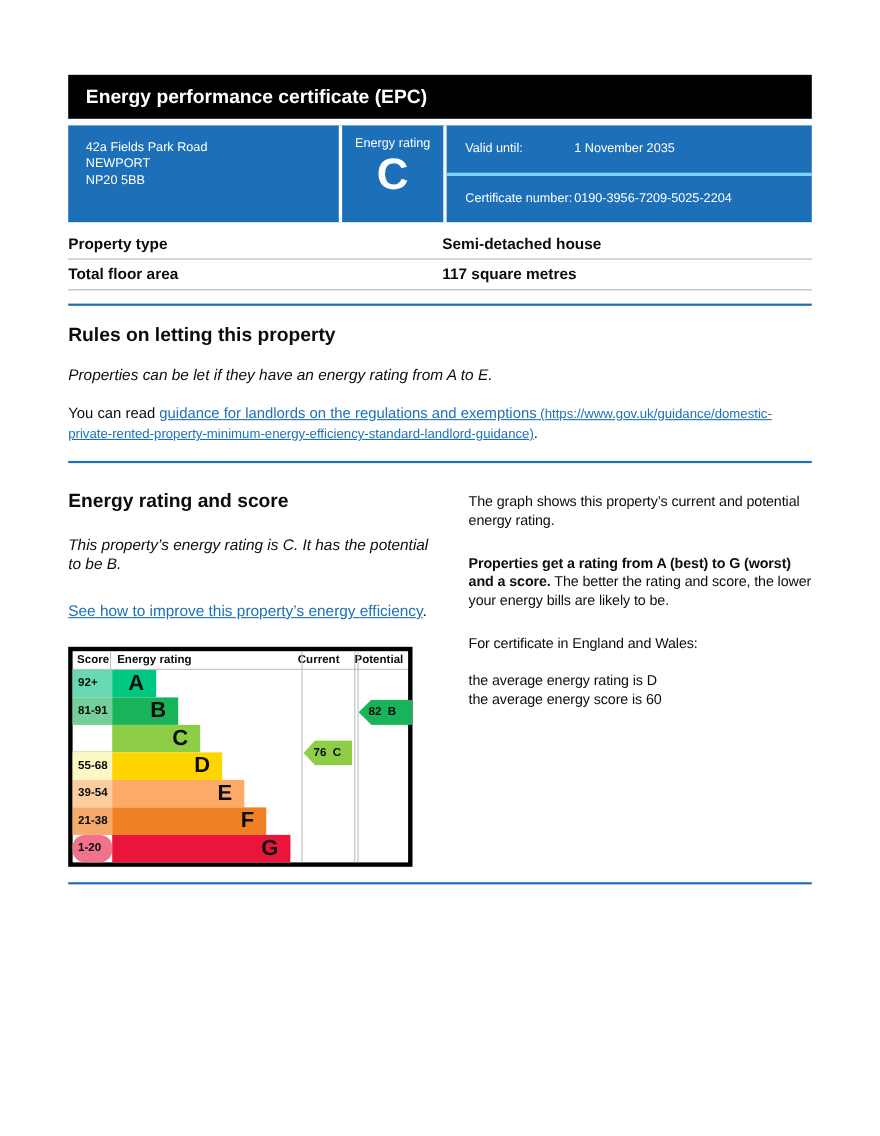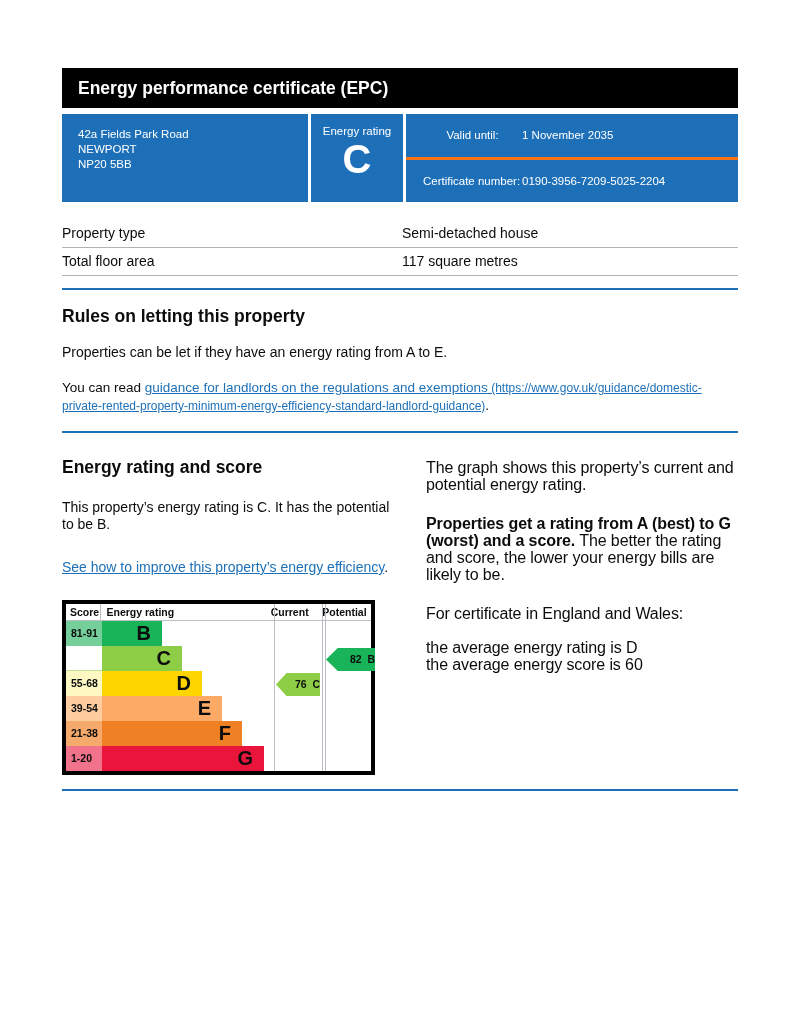--- a/index.html
+++ b/index.html
@@ -30,50 +30,50 @@
     font-size: 11.5px; line-height: 15px;
   }
   .summary-rating {
     width: 98px; text-align: center;
     border-left: 3px solid #fff; border-right: 3px solid #fff;
   }
   .summary-rating-label { font-size: 11.5px; margin-top: 11px; }
   .summary-rating-letter { font-size: 40px; font-weight: bold; line-height: 44px; }
   .summary-meta { flex: 1; display: flex; flex-direction: column; }
   .summary-meta-row { flex: 1; display: flex; align-items: center; font-size: 11.5px; }
-  .summary-meta-row.first { border-bottom: 3px solid #f97316; text-align: center; }
+  .summary-meta-row.first { border-bottom: 3px solid #7dd3fc; }
   .meta-label { width: 116px; padding-left: 17px; }
   .meta-value { font-weight: normal; }
 
   
-  .prop-table { margin-top: 18px; }
+  .prop-table { margin-top: 6px; font-weight: bold; }
   .prop-row {
     display: flex; font-size: 14px;
     padding: 5px 0 6px 0; border-bottom: 1px solid #b1b4b6;
   }
   .prop-label { width: 340px; }
 
   hr.section-rule {
     border: none; height: 2px; background: #1d70b8;
     margin: 12px 0 0 0;
   }
 
   h2.section-heading { font-size: 17.5px; font-weight: bold; margin-top: 16px; line-height: 20px; }
 
-  p.body-text { font-size: 14px; line-height: 17px; margin-top: 18px; }
+  p.body-text { font-size: 14px; line-height: 17px; margin-top: 18px; font-style: italic; }
   .link { color: #1d70b8; text-decoration: underline; cursor: pointer; }
   .link-para { font-size: 13.5px; line-height: 17px; margin-top: 18px; }
   .link-url { font-size: 12px; }
 
   
   .cols { display: flex; margin-top: 8px; }
   .col-left { width: 332px; margin-right: 32px; }
   .col-left p.body-text { margin-top: 22px; }
   .col-left .improve-link-para { font-size: 14px; line-height: 17px; margin-top: 26px; }
-  .col-right { width: 312px; font-size: 16px; line-height: 17px; letter-spacing: -0.1px; }
+  .col-right { width: 312px; font-size: 13px; line-height: 17px; letter-spacing: -0.1px; }
   .col-right p { margin-top: 22px; }
   .col-right p.rp1 { margin-top: 18px; }
   .col-right p.rp3 { margin-top: 22px; }
   .col-right .averages { margin-top: 17px; }
   .bold-lead { font-weight: bold; }
 
   
   .epc-chart {
     position: relative; margin-top: 24px;
     width: 313px; border: 4px solid #000000;
@@ -91,21 +91,21 @@
   .band-row { display: flex; height: 25px; }
   .band-score { width: 36px; line-height: 25px; padding-left: 5px; font-weight: bold; }
   .band-bar { height: 25px; position: relative; }
   .band-letter {
     position: absolute; right: 11px; top: 0;
     line-height: 25px; font-size: 20px; font-weight: bold;
   }
   .epc-arrow {
     position: absolute; height: 23px; line-height: 23px;
     font-weight: bold; font-size: 10.5px; white-space: pre;
-    text-align: right; padding-left: 9px; color: #0b0c0c;
+    text-align: left; padding-left: 9px; color: #0b0c0c;
     clip-path: polygon(0 50%, 24% 0, 100% 0, 100% 100%, 24% 100%);
   }
   .epc-arrow.current { left: 210px; top: 70px; width: 44px; }
   .epc-arrow.potential { left: 260px; top: 45px; width: 49px; }
 
   hr.final-rule { border: none; height: 2px; background: #1d70b8; margin: 14px 0 0 0; clear: both; }
 </style>
 </head>
 <body>
 
@@ -166,20 +166,26 @@
 
       <div class="epc-chart">
         <div class="epc-header">
           <div class="h-score">Score</div>
           <div class="h-rating">Energy rating</div>
           <div class="h-current">Current</div>
           <div class="h-potential">Potential</div>
         </div>
         <div id="epc-bands">
             <div class="band-row">
+              <div class="band-score" style="background: rgb(102, 217, 179);">92+</div>
+              <div class="band-bar" style="background: rgb(0, 199, 129); width: 40px;">
+                <span class="band-letter">A</span>
+              </div>
+            </div>
+            <div class="band-row">
               <div class="band-score" style="background: rgb(117, 207, 155);">81-91</div>
               <div class="band-bar" style="background: rgb(25, 180, 89); width: 60px;">
                 <span class="band-letter">B</span>
               </div>
             </div>
             <div class="band-row">
               <div class="band-score" style="background: rgb(188, 226, 148); margin-top: 24px;">69-80</div>
               <div class="band-bar" style="background: rgb(141, 206, 70); width: 80px;">
                 <span class="band-letter">C</span>
               </div>
@@ -196,30 +202,30 @@
                 <span class="band-letter">E</span>
               </div>
             </div>
             <div class="band-row">
               <div class="band-score" style="background: rgb(245, 169, 107);">21-38</div>
               <div class="band-bar" style="background: rgb(239, 128, 35); width: 140px;">
                 <span class="band-letter">F</span>
               </div>
             </div>
             <div class="band-row">
-              <div class="band-score" style="background: rgb(241, 114, 139);">1-20</div>
+              <div class="band-score" style="background: rgb(241, 114, 139); border-radius: 11px;">1-20</div>
               <div class="band-bar" style="background: rgb(233, 21, 59); width: 162px;">
                 <span class="band-letter">G</span>
               </div>
             </div>
           </div>
         <div class="vline v1"></div>
         <div class="vline v2"></div>
         <div class="vline v3"></div>
-        <div class="epc-arrow current" id="arrow-current" style="background: rgb(141, 206, 70); top: 69px;">76  C</div>
+        <div class="epc-arrow current" id="arrow-current" style="background: rgb(141, 206, 70); top: 81px;">76  C</div>
         <div class="epc-arrow potential" id="arrow-potential" style="background: rgb(25, 180, 89); top: 44px;">82  B</div>
       </div>
     </div>
 
     <div class="col-right">
       <p class="rp1">The graph shows this property’s current and potential energy rating.</p>
       <p><span class="bold-lead">Properties get a rating from A (best) to G (worst) and a score.</span><span> The better the rating and score, the lower your energy bills are likely to be.</span></p>
       <p class="rp3">For certificate in England and Wales:</p>
       <div class="averages">
         <div>the average energy rating is D</div>

